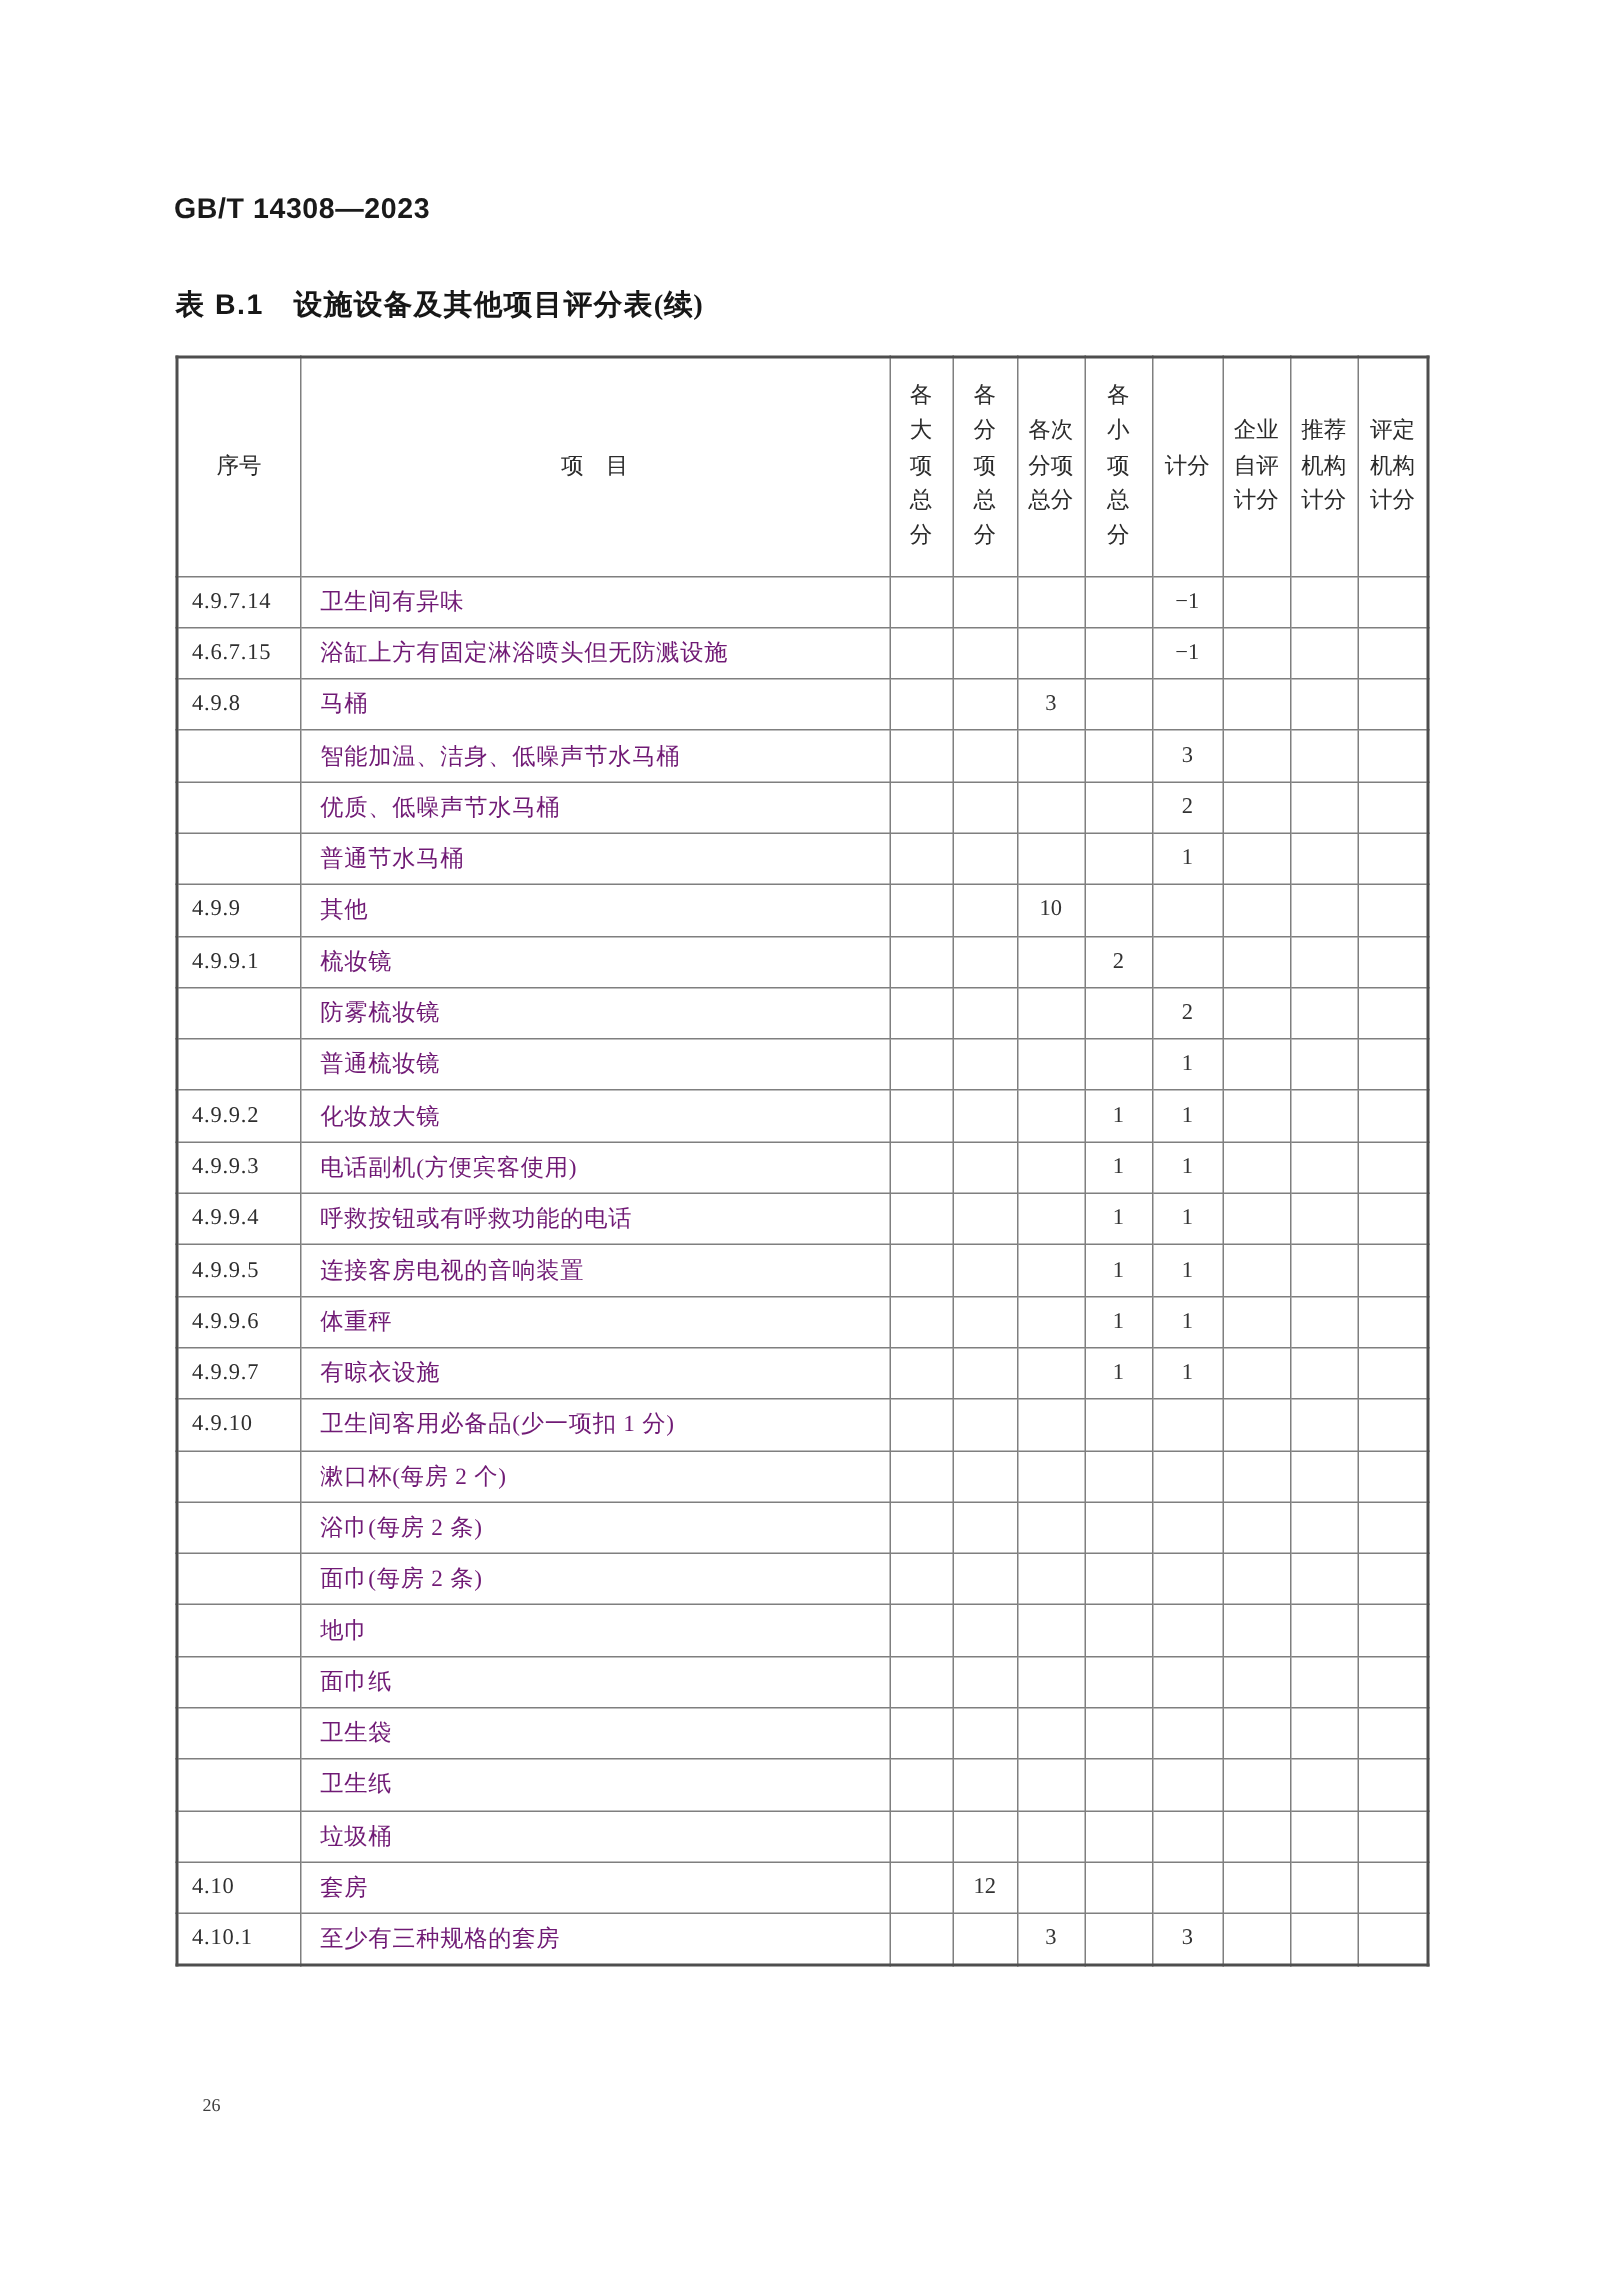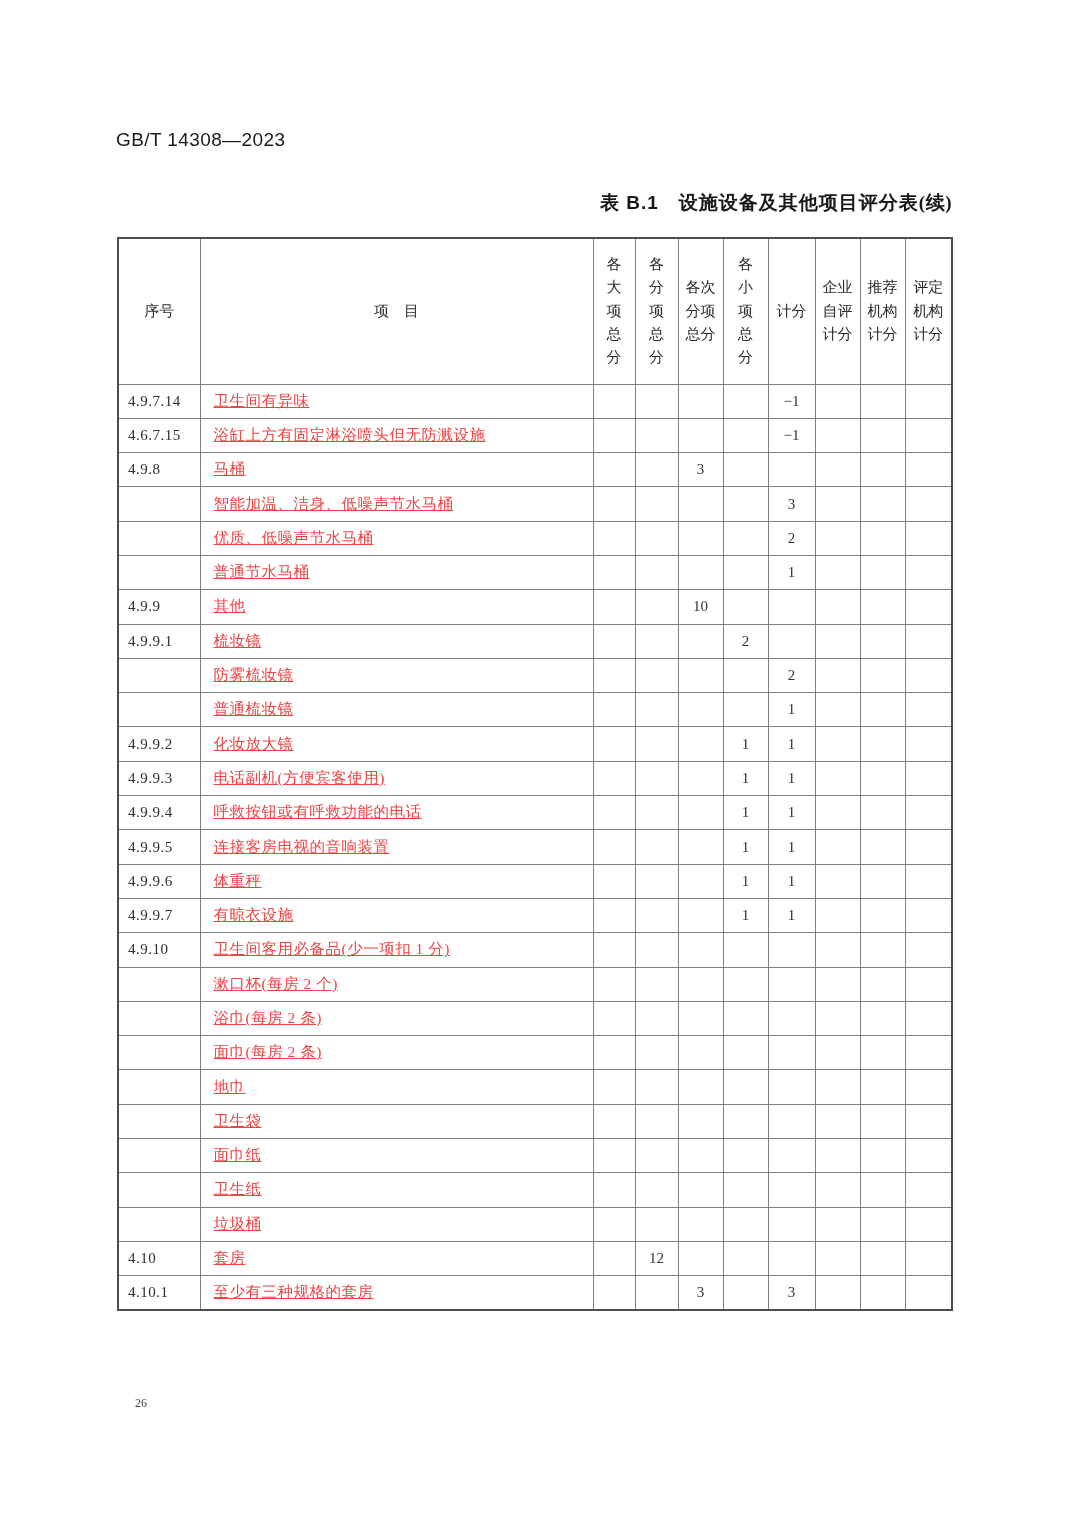--- a/index.html
+++ b/index.html
@@ -13,32 +13,32 @@
     height: 1527px;
     font-family: "Liberation Serif", "DejaVu Serif", serif;
     color: #2b2b2b;
     overflow: hidden;
   }
   .doc-code {
     position: absolute;
     left: 116px;
     top: 129px;
     font-family: "Liberation Sans", "DejaVu Sans", sans-serif;
-    font-weight: normal;
+    font-weight: bold;
     font-size: 19px;
     letter-spacing: 0.4px;
     color: #1a1a1a;
     white-space: nowrap;
   }
   .table-title {
     position: absolute;
     left: 117px;
     top: 190px;
     width: 835px;
-    text-align: right;
+    text-align: left;
     font-family: "Liberation Sans", "DejaVu Sans", sans-serif;
     font-weight: bold;
     font-size: 19px;
     letter-spacing: 1px;
     color: #171717;
     white-space: nowrap;
   }
   .table-title .title-suffix {
     font-family: "Liberation Serif", "DejaVu Serif", serif;
     font-weight: 600;
@@ -74,22 +74,21 @@
     padding-left: 9px;
     font-size: 15px;
     letter-spacing: 0.5px;
     color: #2e2e2e;
   }
   .score-table td.item-cell {
     text-align: left;
     padding-left: 13px;
     font-size: 15.5px;
     letter-spacing: 0.5px;
-    color: #ef4444;
-    text-decoration: underline;
+    color: #701a75;
   }
   .score-table td.val-cell {
     text-align: center;
     font-size: 15px;
     color: #333333;
   }
   .page-num {
     position: absolute;
     left: 135px;
     top: 1396px;
@@ -399,33 +398,33 @@
         <td class="val-cell"></td>
         <td class="val-cell"></td>
         <td class="val-cell"></td>
         <td class="val-cell"></td>
         <td class="val-cell"></td>
         <td class="val-cell"></td>
         <td class="val-cell"></td>
       </tr>
       <tr>
         <td class="seq-cell"></td>
+        <td class="item-cell">面巾纸</td>
+        <td class="val-cell"></td>
+        <td class="val-cell"></td>
+        <td class="val-cell"></td>
+        <td class="val-cell"></td>
+        <td class="val-cell"></td>
+        <td class="val-cell"></td>
+        <td class="val-cell"></td>
+        <td class="val-cell"></td>
+      </tr>
+      <tr>
+        <td class="seq-cell"></td>
         <td class="item-cell">卫生袋</td>
-        <td class="val-cell"></td>
-        <td class="val-cell"></td>
-        <td class="val-cell"></td>
-        <td class="val-cell"></td>
-        <td class="val-cell"></td>
-        <td class="val-cell"></td>
-        <td class="val-cell"></td>
-        <td class="val-cell"></td>
-      </tr>
-      <tr>
-        <td class="seq-cell"></td>
-        <td class="item-cell">面巾纸</td>
         <td class="val-cell"></td>
         <td class="val-cell"></td>
         <td class="val-cell"></td>
         <td class="val-cell"></td>
         <td class="val-cell"></td>
         <td class="val-cell"></td>
         <td class="val-cell"></td>
         <td class="val-cell"></td>
       </tr>
       <tr>

